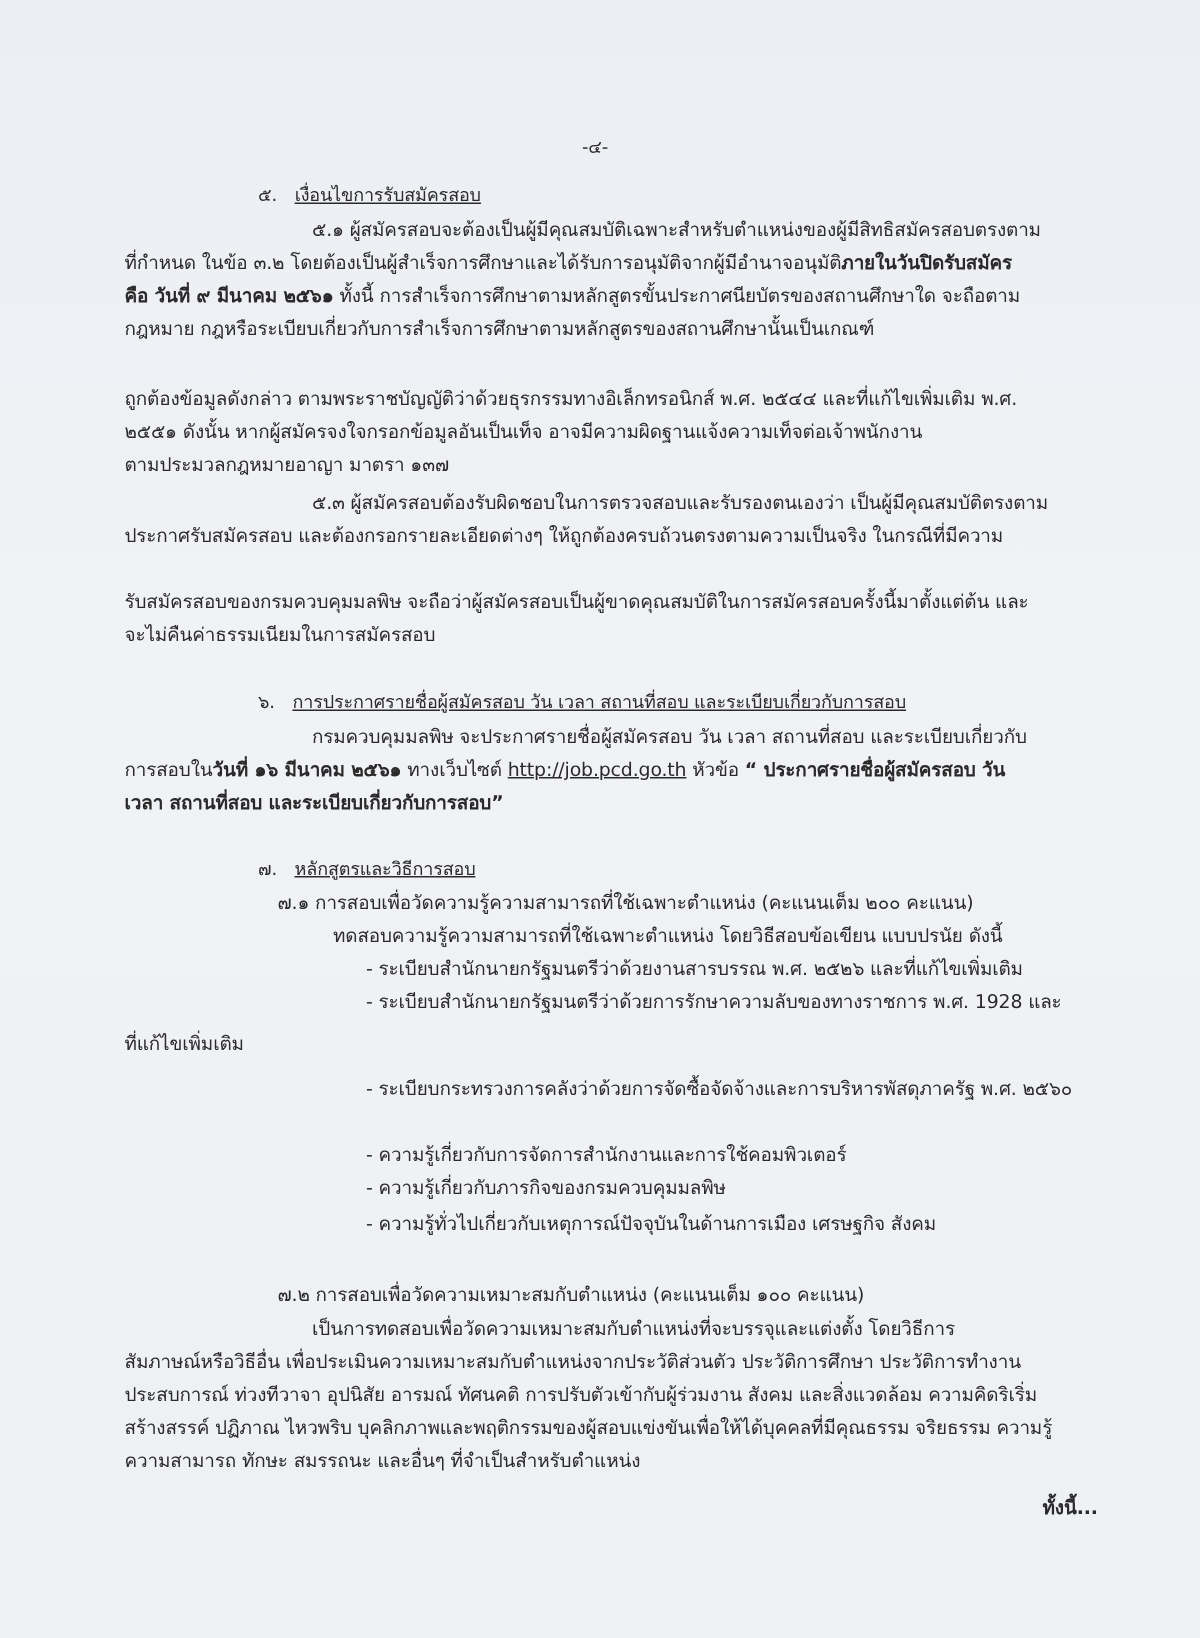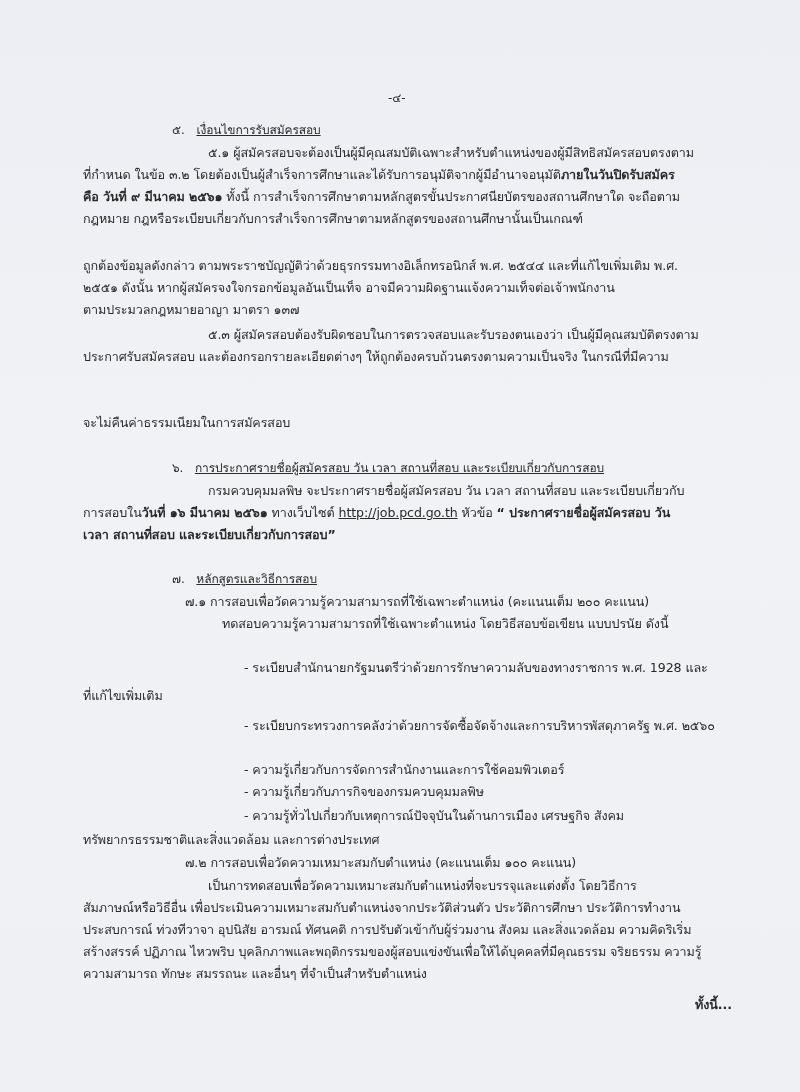--- a/index.html
+++ b/index.html
@@ -42,45 +42,46 @@
     <span class="bold">คือ วันที่ ๙ มีนาคม ๒๕๖๑</span><span> ทั้งนี้ การสำเร็จการศึกษาตามหลักสูตรขั้นประกาศนียบัตรของสถานศึกษาใด จะถือตาม</span>
   </div>
   <div class="line" style="left:83px;top:211px;">กฎหมาย กฎหรือระเบียบเกี่ยวกับการสำเร็จการศึกษาตามหลักสูตรของสถานศึกษานั้นเป็นเกณฑ์</div>
 
   <div class="line" style="left:83px;top:258px;">ถูกต้องข้อมูลดังกล่าว ตามพระราชบัญญัติว่าด้วยธุรกรรมทางอิเล็กทรอนิกส์ พ.ศ. ๒๕๔๔ และที่แก้ไขเพิ่มเติม พ.ศ.</div>
   <div class="line" style="left:83px;top:280px;">๒๕๕๑ ดังนั้น หากผู้สมัครจงใจกรอกข้อมูลอันเป็นเท็จ อาจมีความผิดฐานแจ้งความเท็จต่อเจ้าพนักงาน</div>
   <div class="line" style="left:83px;top:302px;">ตามประมวลกฎหมายอาญา มาตรา ๑๓๗</div>
 
   <div class="line" style="left:208px;top:327px;">๕.๓ ผู้สมัครสอบต้องรับผิดชอบในการตรวจสอบและรับรองตนเองว่า เป็นผู้มีคุณสมบัติตรงตาม</div>
   <div class="line" style="left:83px;top:349px;">ประกาศรับสมัครสอบ และต้องกรอกรายละเอียดต่างๆ ให้ถูกต้องครบถ้วนตรงตามความเป็นจริง ในกรณีที่มีความ</div>
+  <div class="line" style="left:83px;top:393px;">รับสมัครสอบของกรมควบคุมมลพิษ จะถือว่าผู้สมัครสอบเป็นผู้ขาดคุณสมบัติในการสมัครสอบครั้งนี้มาตั้งแต่ต้น และ</div>
   <div class="line" style="left:83px;top:415px;">จะไม่คืนค่าธรรมเนียมในการสมัครสอบ</div>
 
   <div class="line heading" style="left:172px;top:460px;">
     <span>๖.</span>
     <span class="u" style="margin-left:8px;">การประกาศรายชื่อผู้สมัครสอบ วัน เวลา สถานที่สอบ และระเบียบเกี่ยวกับการสอบ</span>
   </div>
   <div class="line" style="left:208px;top:483px;">กรมควบคุมมลพิษ จะประกาศรายชื่อผู้สมัครสอบ วัน เวลา สถานที่สอบ และระเบียบเกี่ยวกับ</div>
   <div class="line" style="left:83px;top:505px;">
     <span>การสอบใน</span><span class="bold">วันที่ ๑๖ มีนาคม ๒๕๖๑</span><span> ทางเว็บไซต์ </span><a class="link">http://job.pcd.go.th</a><span>  หัวข้อ </span><span class="bold">“ ประกาศรายชื่อผู้สมัครสอบ วัน</span>
   </div>
   <div class="line bold" style="left:83px;top:527px;">เวลา สถานที่สอบ และระเบียบเกี่ยวกับการสอบ”</div>
 
   <div class="line heading" style="left:172px;top:571px;">
     <span>๗.</span>
     <span class="u" style="margin-left:8px;">หลักสูตรและวิธีการสอบ</span>
   </div>
   <div class="line" style="left:185px;top:594px;">๗.๑ การสอบเพื่อวัดความรู้ความสามารถที่ใช้เฉพาะตำแหน่ง (คะแนนเต็ม ๒๐๐ คะแนน)</div>
   <div class="line" style="left:222px;top:616px;">ทดสอบความรู้ความสามารถที่ใช้เฉพาะตำแหน่ง โดยวิธีสอบข้อเขียน แบบปรนัย ดังนี้</div>
+  <div class="line" style="left:244px;top:638px;">- ระเบียบสำนักนายกรัฐมนตรีว่าด้วยงานสารบรรณ พ.ศ. ๒๕๒๖ และที่แก้ไขเพิ่มเติม</div>
   <div class="line" style="left:244px;top:660px;">- ระเบียบสำนักนายกรัฐมนตรีว่าด้วยการรักษาความลับของทางราชการ พ.ศ. 1928 และ</div>
   <div class="line" style="left:83px;top:688px;">ที่แก้ไขเพิ่มเติม</div>
   <div class="line" style="left:244px;top:718px;">- ระเบียบกระทรวงการคลังว่าด้วยการจัดซื้อจัดจ้างและการบริหารพัสดุภาครัฐ พ.ศ. ๒๕๖๐</div>
   <div class="line" style="left:244px;top:762px;">- ความรู้เกี่ยวกับการจัดการสำนักงานและการใช้คอมพิวเตอร์</div>
   <div class="line" style="left:244px;top:808px;">- ความรู้ทั่วไปเกี่ยวกับเหตุการณ์ปัจจุบันในด้านการเมือง เศรษฐกิจ สังคม</div>
   <div class="line" style="left:244px;top:784px;">- ความรู้เกี่ยวกับภารกิจของกรมควบคุมมลพิษ</div>
-  <div class="line" style="left:83px;top:832px;">ทรัพยากรธรรมชาติและสิ่งแวดล้อม และการต่างประเทศ</div>
 
   <div class="line" style="left:185px;top:855px;">๗.๒ การสอบเพื่อวัดความเหมาะสมกับตำแหน่ง (คะแนนเต็ม ๑๐๐ คะแนน)</div>
   <div class="line" style="left:208px;top:878px;">เป็นการทดสอบเพื่อวัดความเหมาะสมกับตำแหน่งที่จะบรรจุและแต่งตั้ง โดยวิธีการ</div>
   <div class="line" style="left:83px;top:900px;">สัมภาษณ์หรือวิธีอื่น เพื่อประเมินความเหมาะสมกับตำแหน่งจากประวัติส่วนตัว ประวัติการศึกษา ประวัติการทำงาน</div>
   <div class="line" style="left:83px;top:922px;">ประสบการณ์ ท่วงทีวาจา อุปนิสัย อารมณ์ ทัศนคติ การปรับตัวเข้ากับผู้ร่วมงาน สังคม และสิ่งแวดล้อม ความคิดริเริ่ม</div>
   <div class="line" style="left:83px;top:944px;">สร้างสรรค์ ปฏิภาณ ไหวพริบ บุคลิกภาพและพฤติกรรมของผู้สอบแข่งขันเพื่อให้ได้บุคคลที่มีคุณธรรม จริยธรรม ความรู้</div>
   <div class="line" style="left:83px;top:966px;">ความสามารถ ทักษะ สมรรถนะ และอื่นๆ ที่จำเป็นสำหรับตำแหน่ง</div>
 
   <div class="line bold" style="left:695px;top:997px;">ทั้งนี้...</div>
 </div>

